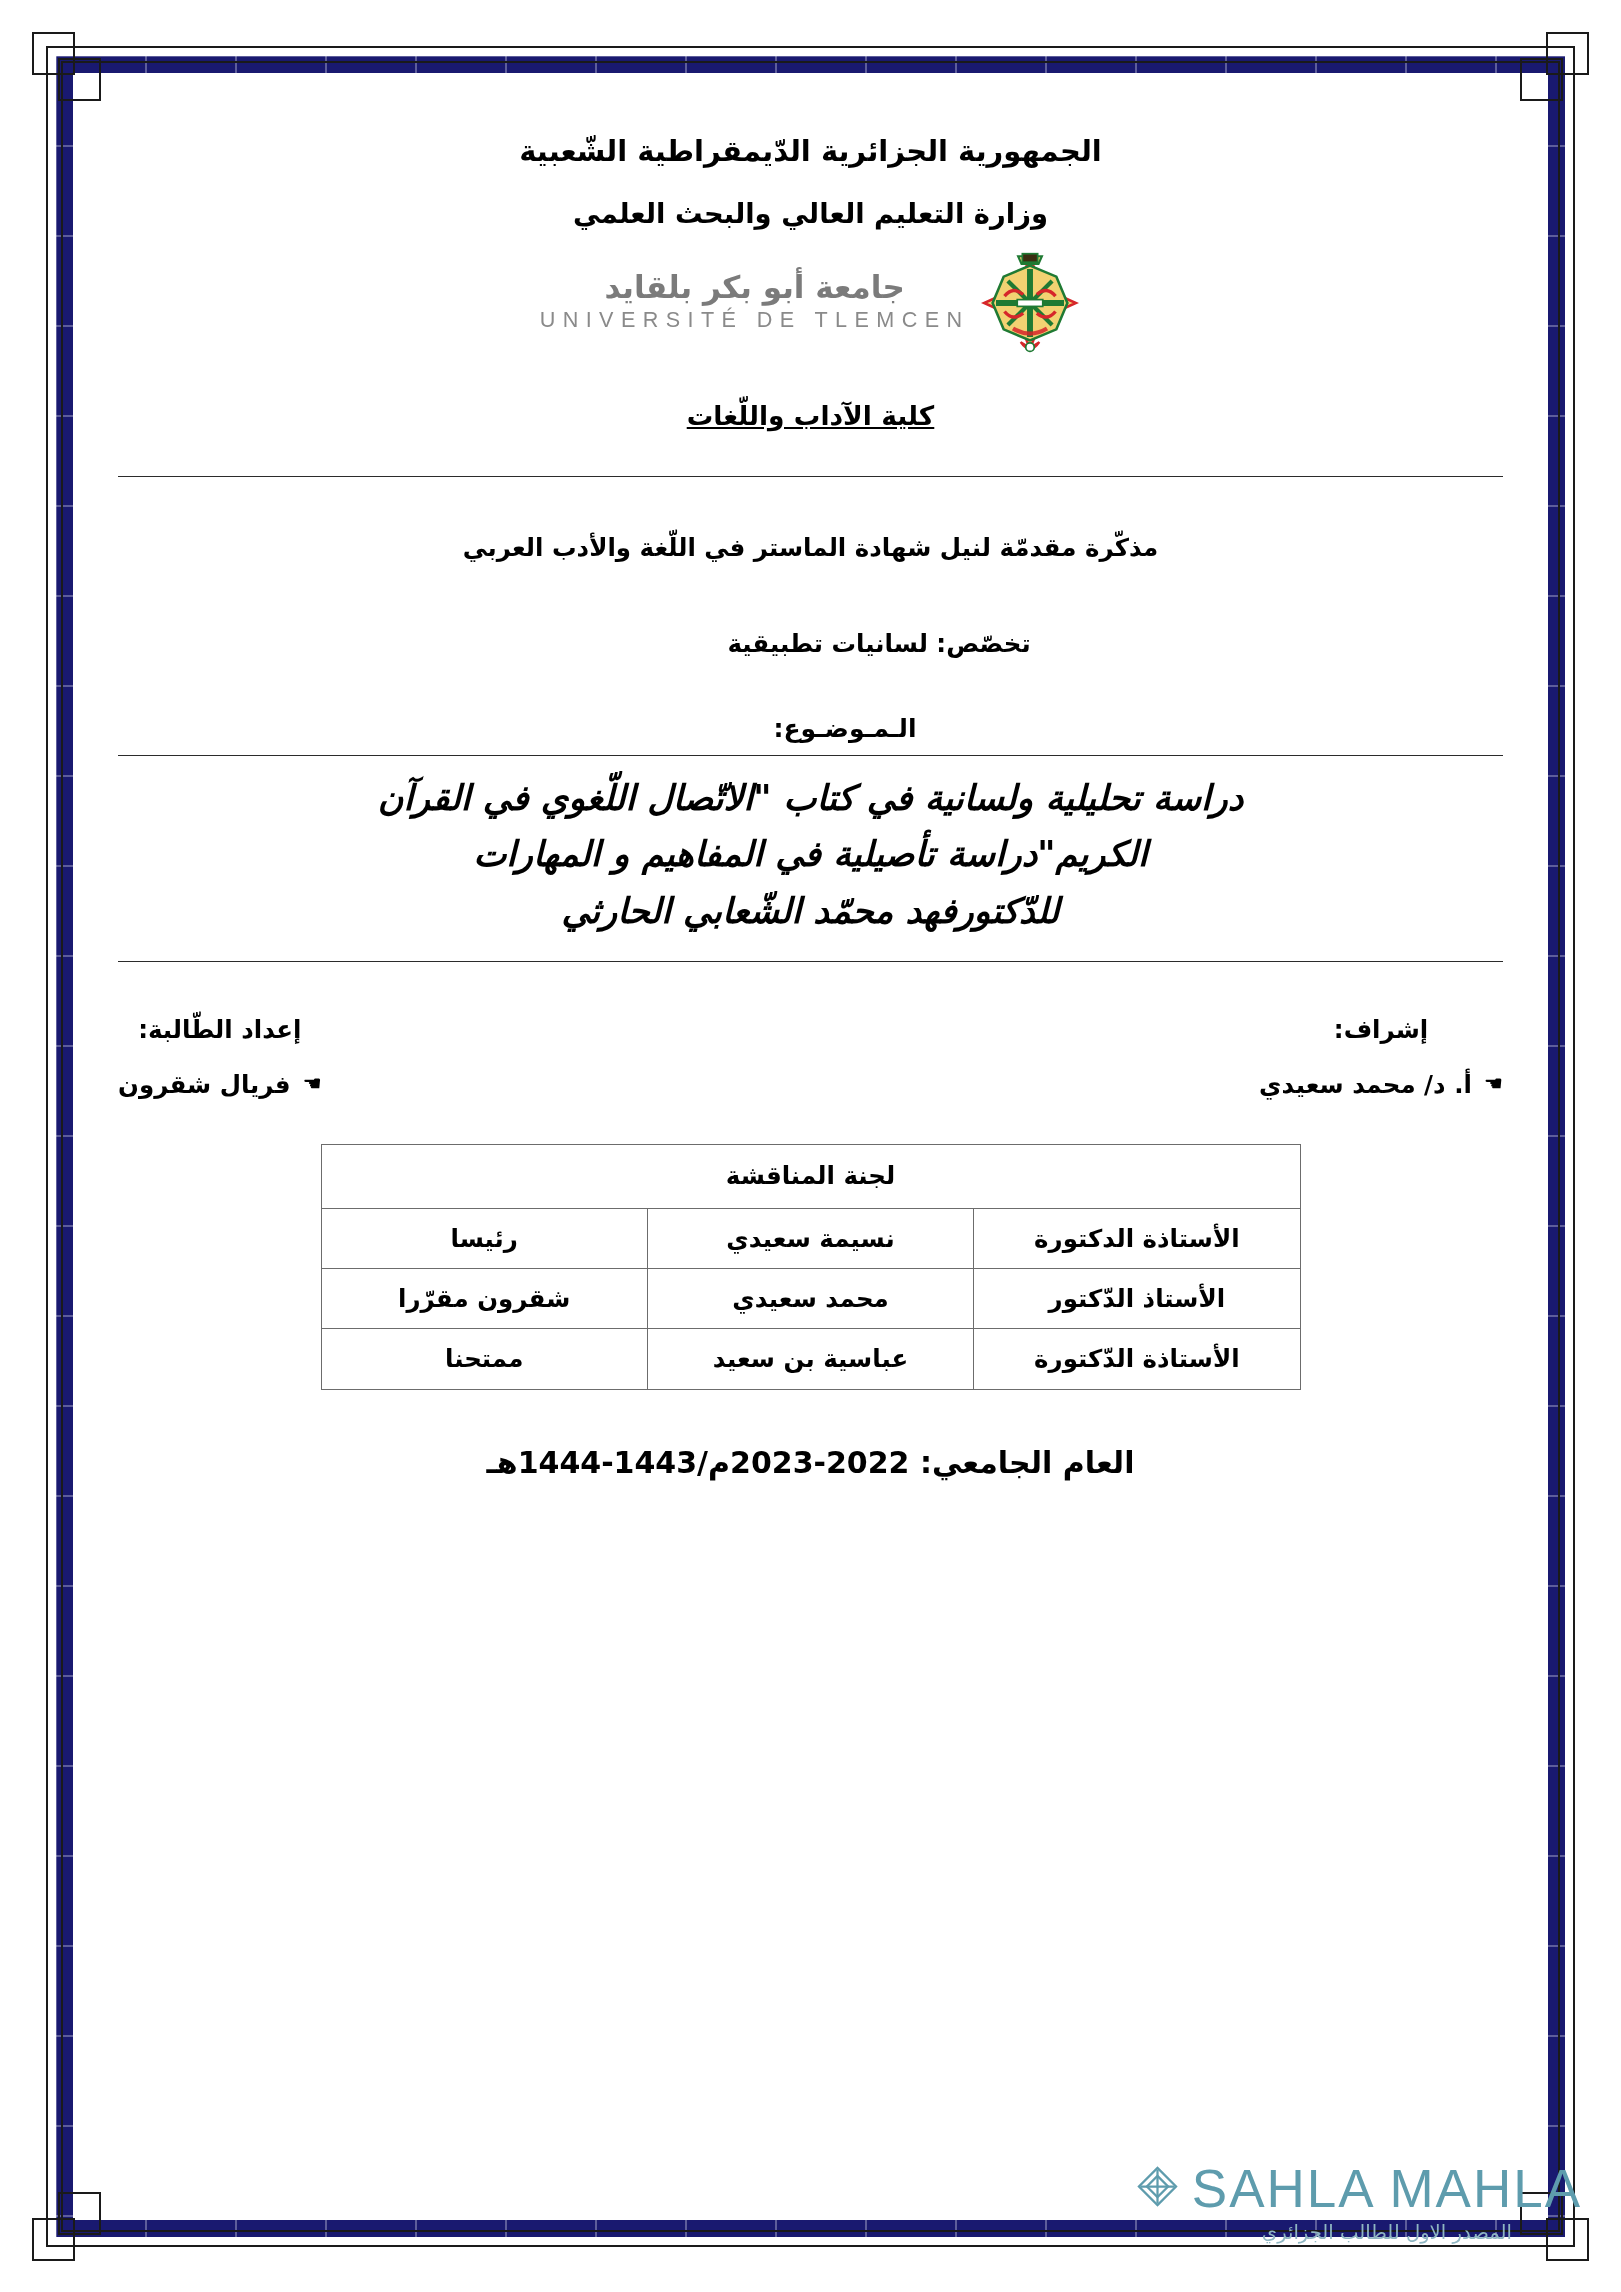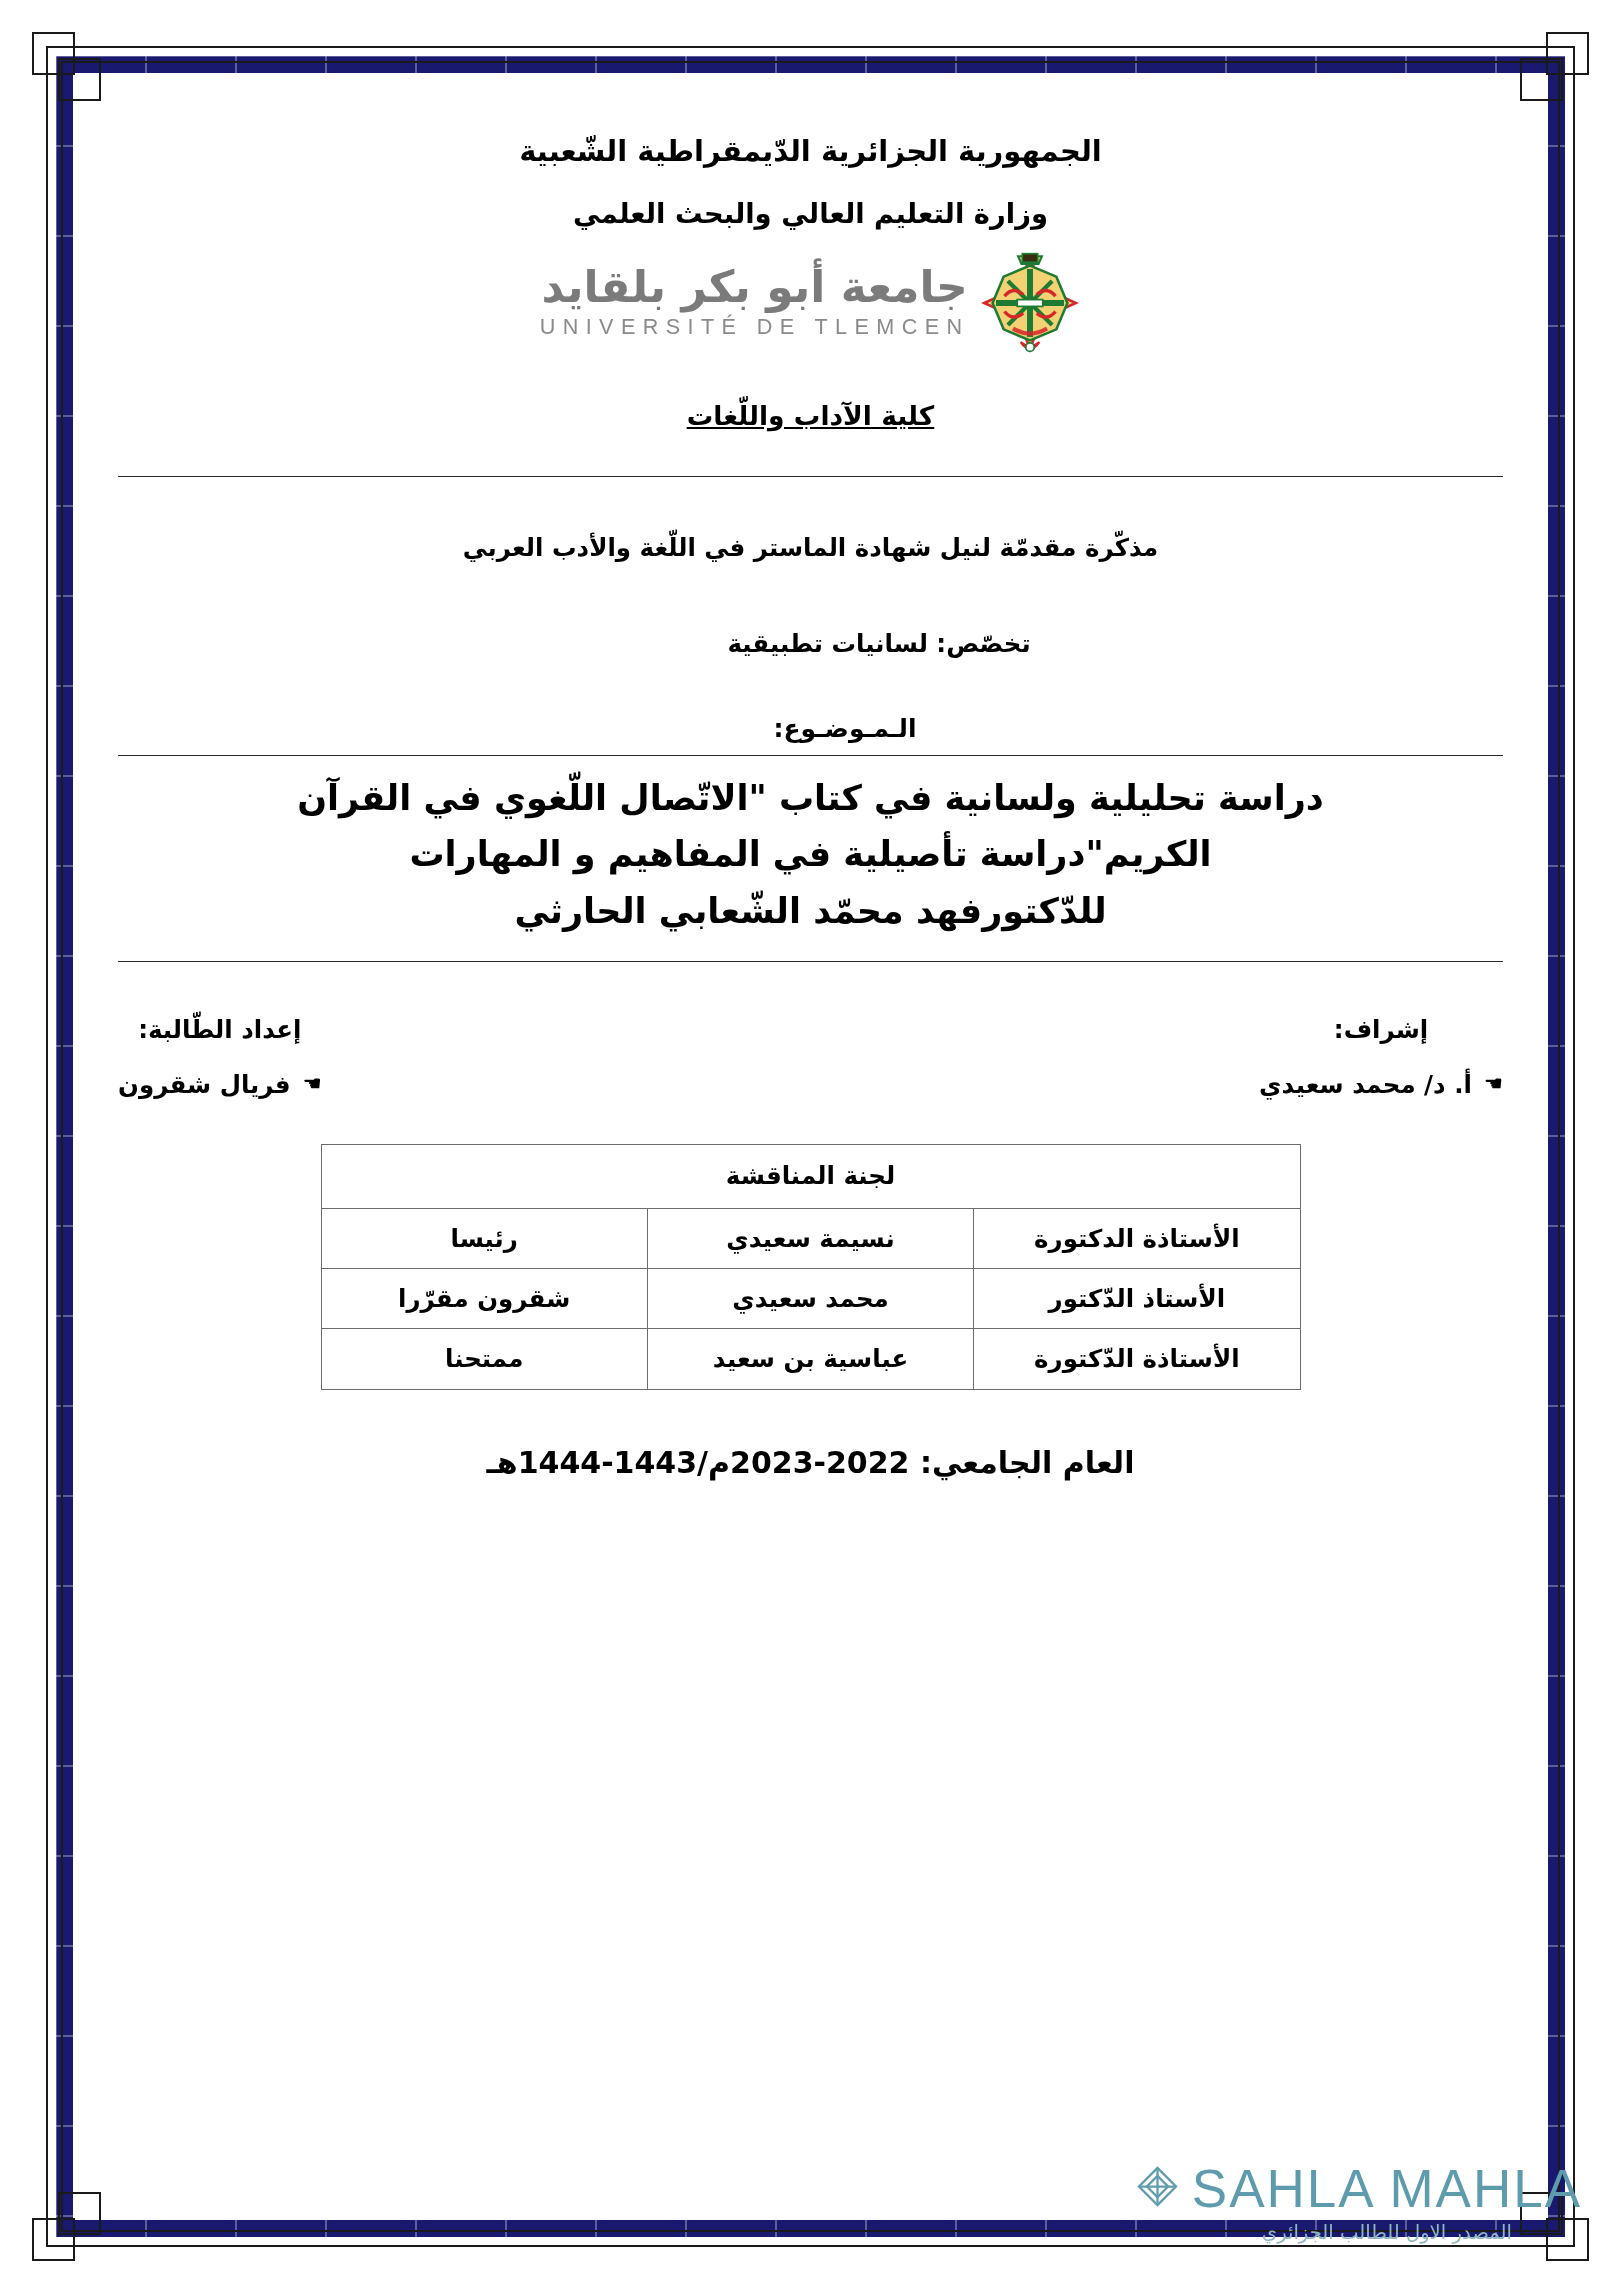--- a/index.html
+++ b/index.html
@@ -132,21 +132,21 @@
     height: 102px;
     flex: 0 0 auto;
   }
   .uni-wordmark {
     flex: 0 0 auto;
     text-align: center;
     line-height: 1;
     padding-bottom: 3.9px;
   }
   .uni-ar {
-    font-size: 44px;
+    font-size: 31px;
     font-weight: bold;
     color: #7b7b7b;
     letter-spacing: 3.9px;
     font-family: "DejaVu Sans", "Liberation Sans", sans-serif;
     direction: rtl;
   }
   .uni-fr {
     font-size: 21.6px;
     color: #8a8a8a;
     letter-spacing: 7.4px;
@@ -188,20 +188,21 @@
   }
 
   .subject-label {
     font-size: 25px;
     margin-top: 56px;
     padding-left: 69px;
   }
 
   .title-block {
     padding: 13.7px 0 5.9px 0;
+    font-style: italic;
   }
   .title-line {
     font-size: 35px;
     line-height: 1.62;
     font-weight: bold;
   }
 
   
   .people-row {
     display: flex;

